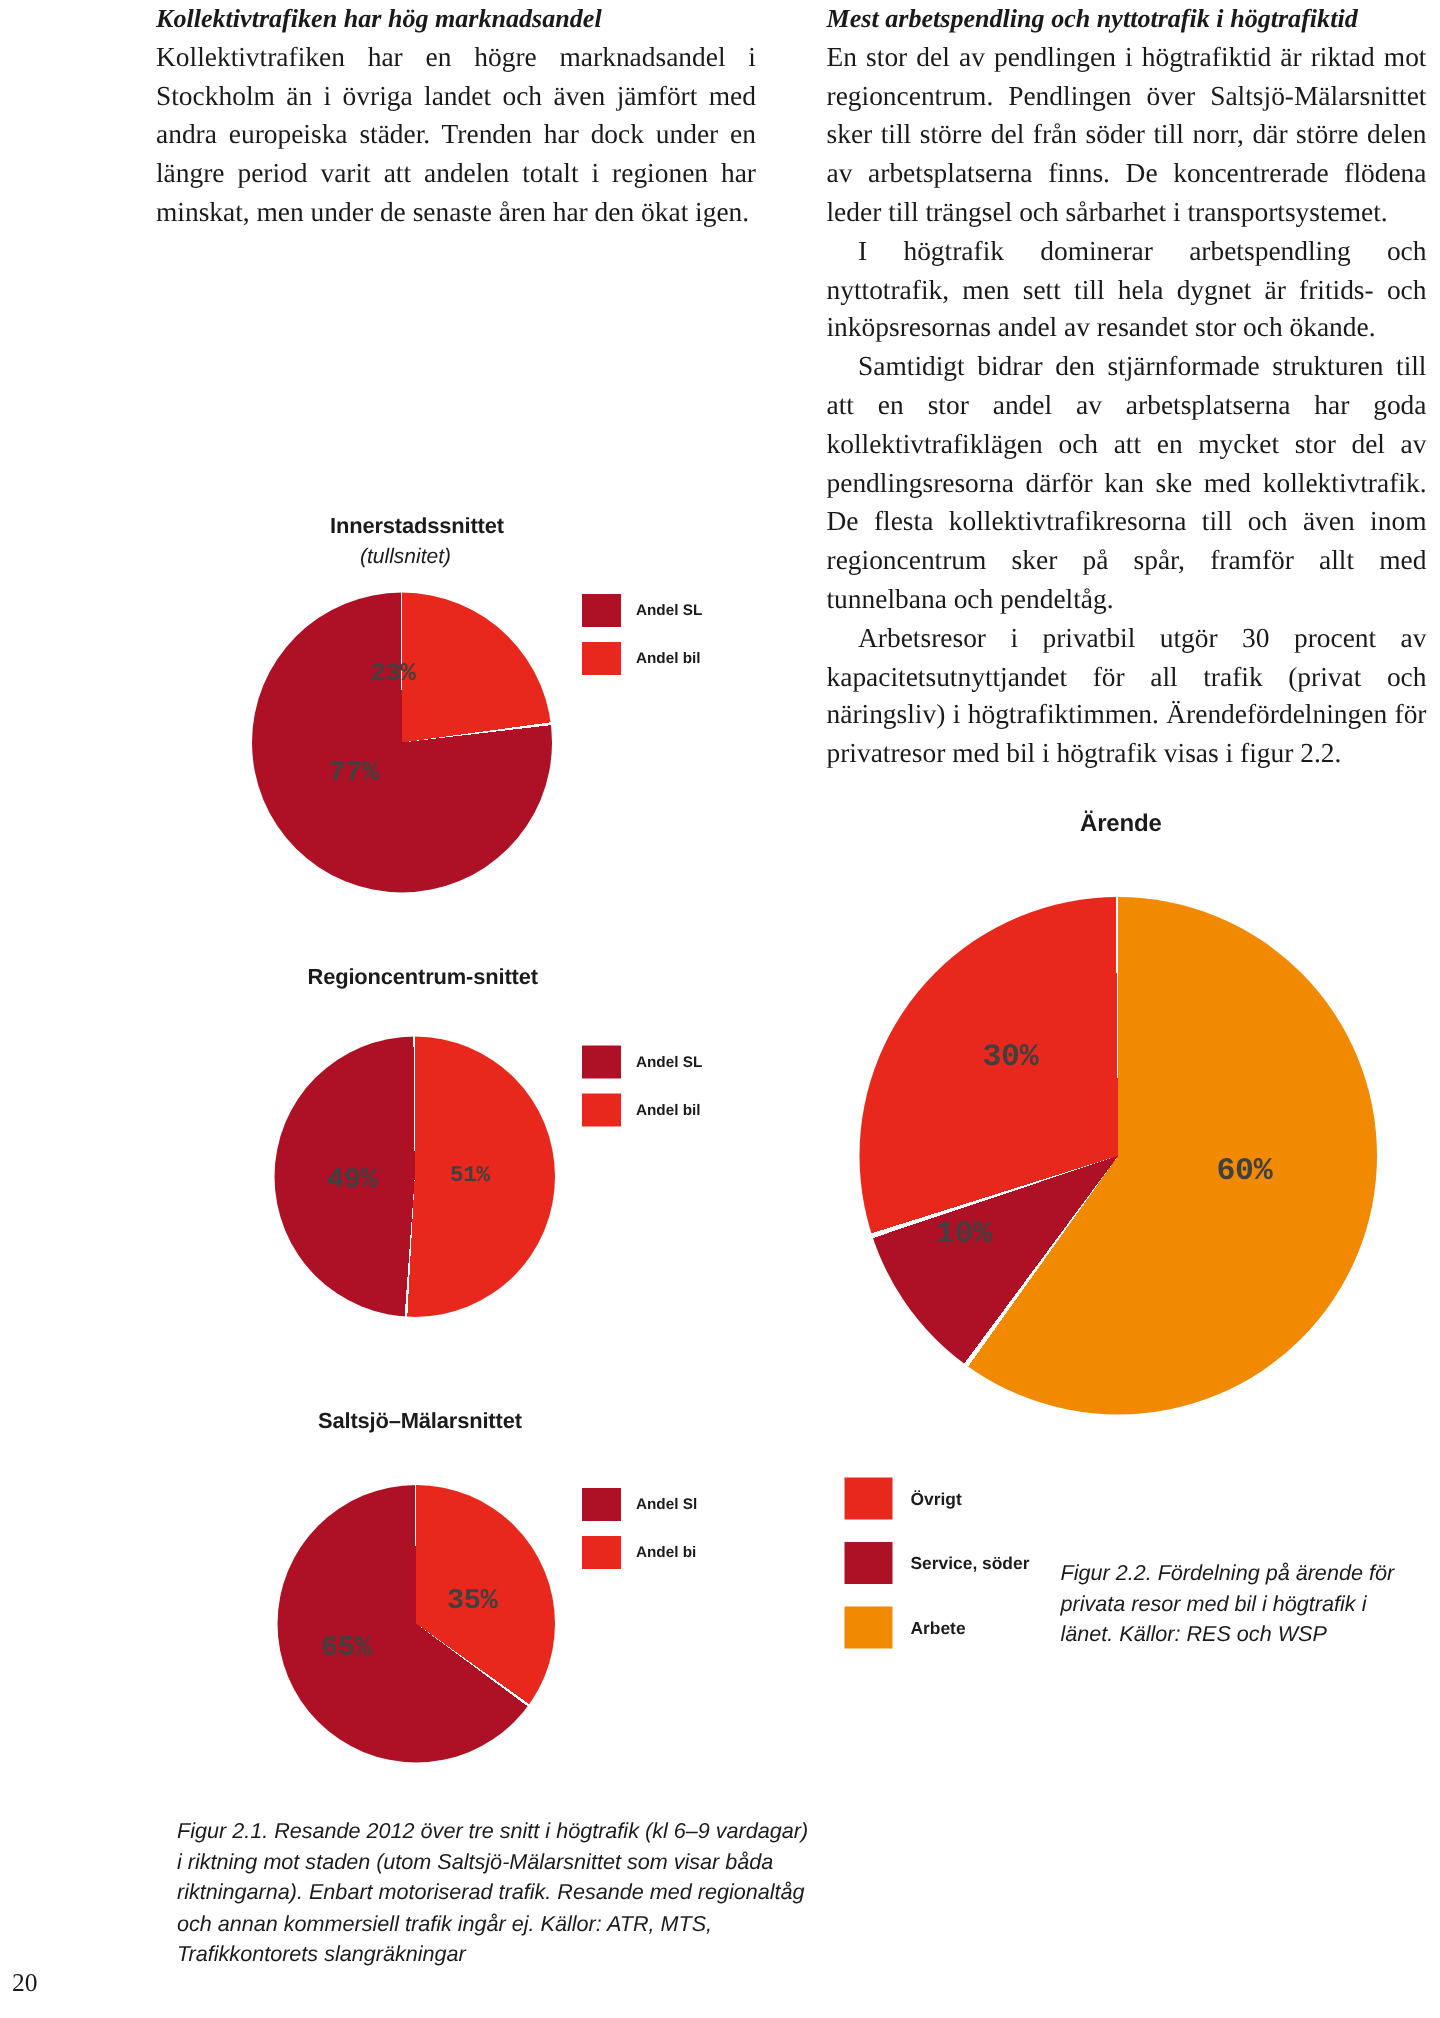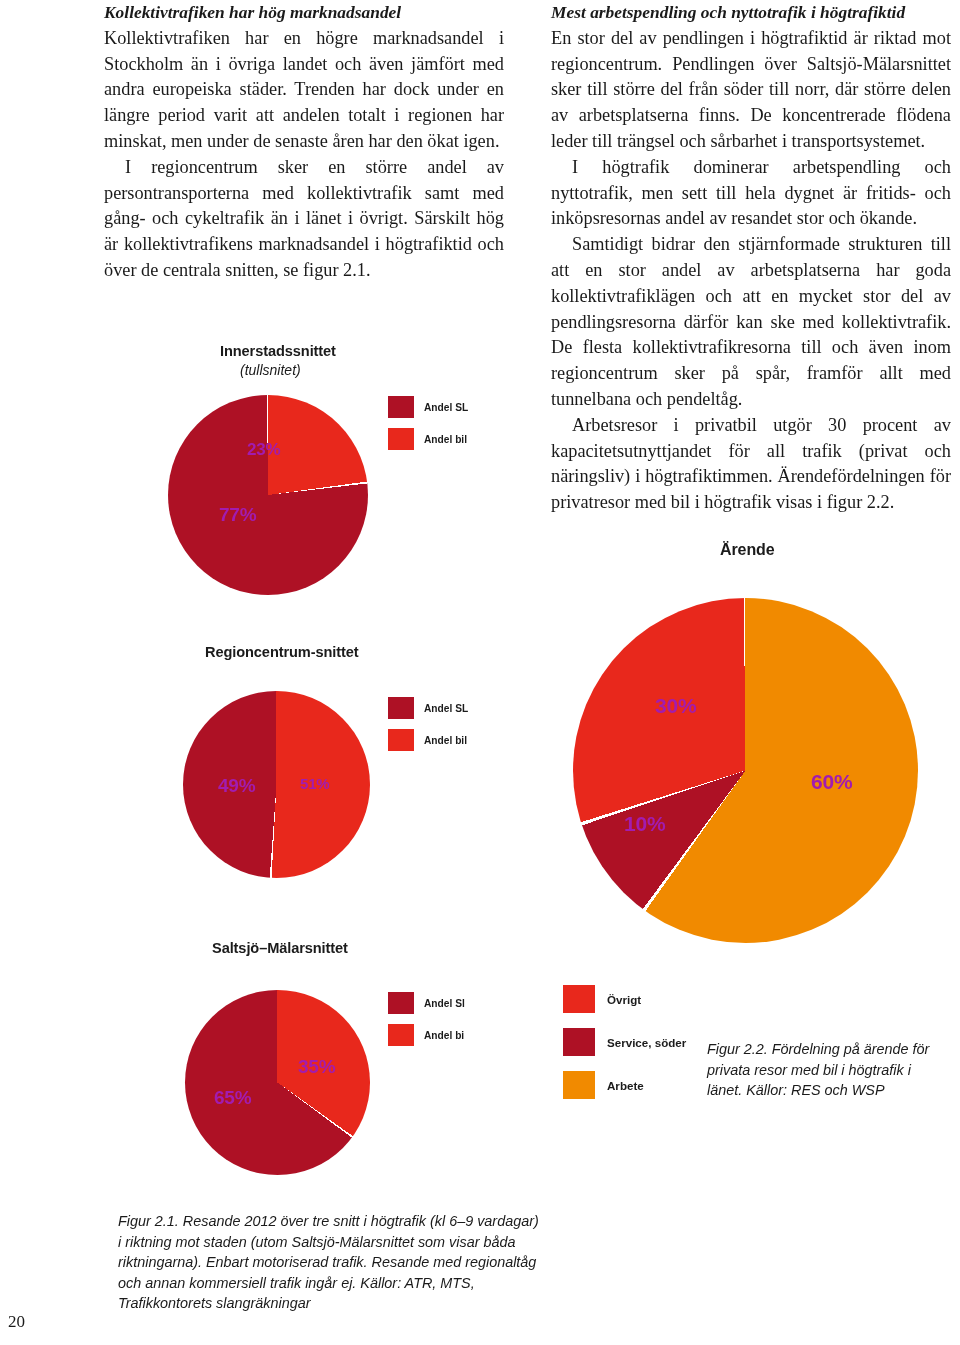--- a/index.html
+++ b/index.html
@@ -72,23 +72,23 @@
     white-space: nowrap;
     font-style: italic;
   }
 
   .pie {
     position: absolute;
     border-radius: 50%;
   }
   .pie-label {
     position: absolute;
-    font-family: Liberation Sans, sans-serif;
-    font-weight: bold;
-    color: #a21caf;
+    font-family: Liberation Mono, monospace;
+    font-weight: bold;
+    color: #404040;
     white-space: nowrap;
     letter-spacing: -0.2px;
   }
 
   .legend { position: absolute; }
   .legend-row {
     display: flex;
     align-items: center;
     margin-bottom: 10px;
   }
@@ -128,21 +128,20 @@
     font-size: 17px;
     color: #1a1a1a;
   }
 </style>
 </head>
 <body>
 
 <div class="col col-left">
   <p class="col-head">Kollektivtrafiken har hög marknadsandel</p>
   <p>Kollektivtrafiken har en högre marknadsandel i Stockholm än i övriga landet och även jämfört med andra europeiska städer. Trenden har dock under en längre period varit att andelen totalt i regionen har minskat, men under de senaste åren har den ökat igen.</p>
-  <p class="indent">I regioncentrum sker en större andel av persontransporterna med kollektivtrafik samt med gång- och cykeltrafik än i länet i övrigt. Särskilt hög är kollektivtrafikens marknadsandel i högtrafiktid och över de centrala snitten, se figur 2.1.</p>
 </div>
 
 <div class="col col-right">
   <p class="col-head">Mest arbetspendling och nyttotrafik i högtrafiktid</p>
   <p>En stor del av pendlingen i högtrafiktid är riktad mot regioncentrum. Pendlingen över Saltsjö-Mälarsnittet sker till större del från söder till norr, där större delen av arbetsplatserna finns. De koncentrerade flödena leder till trängsel och sårbarhet i transportsystemet.</p>
   <p class="indent">I högtrafik dominerar arbetspendling och nyttotrafik, men sett till hela dygnet är fritids- och inköpsresornas andel av resandet stor och ökande.</p>
   <p class="indent">Samtidigt bidrar den stjärnformade strukturen till att en stor andel av arbetsplatserna har goda kollektivtrafiklägen och att en mycket stor del av pendlingsresorna därför kan ske med kollektivtrafik. De flesta kollektivtrafikresorna till och även inom regioncentrum sker på spår, framför allt med tunnelbana och pendeltåg.</p>
   <p class="indent">Arbetsresor i privatbil utgör 30 procent av kapacitetsutnyttjandet för all trafik (privat och näringsliv) i högtrafiktimmen. Ärendefördelningen för privatresor med bil i högtrafik visas i figur 2.2.</p>
 </div>
 

